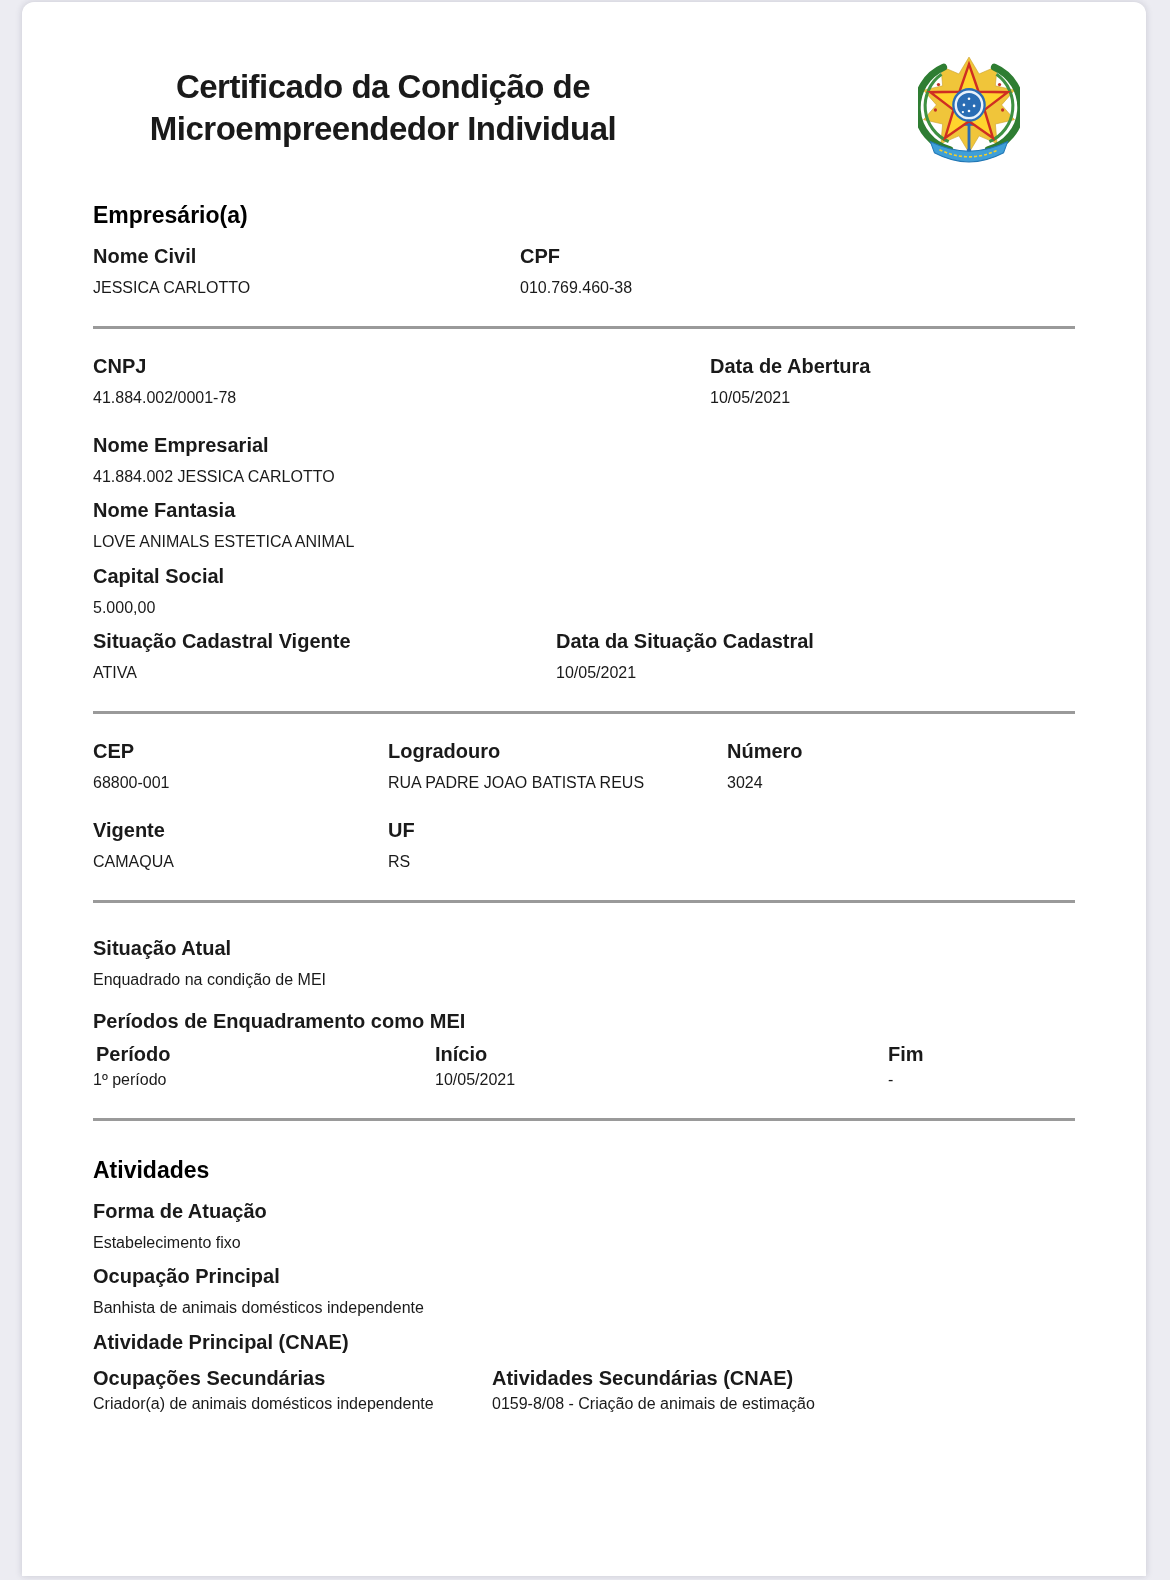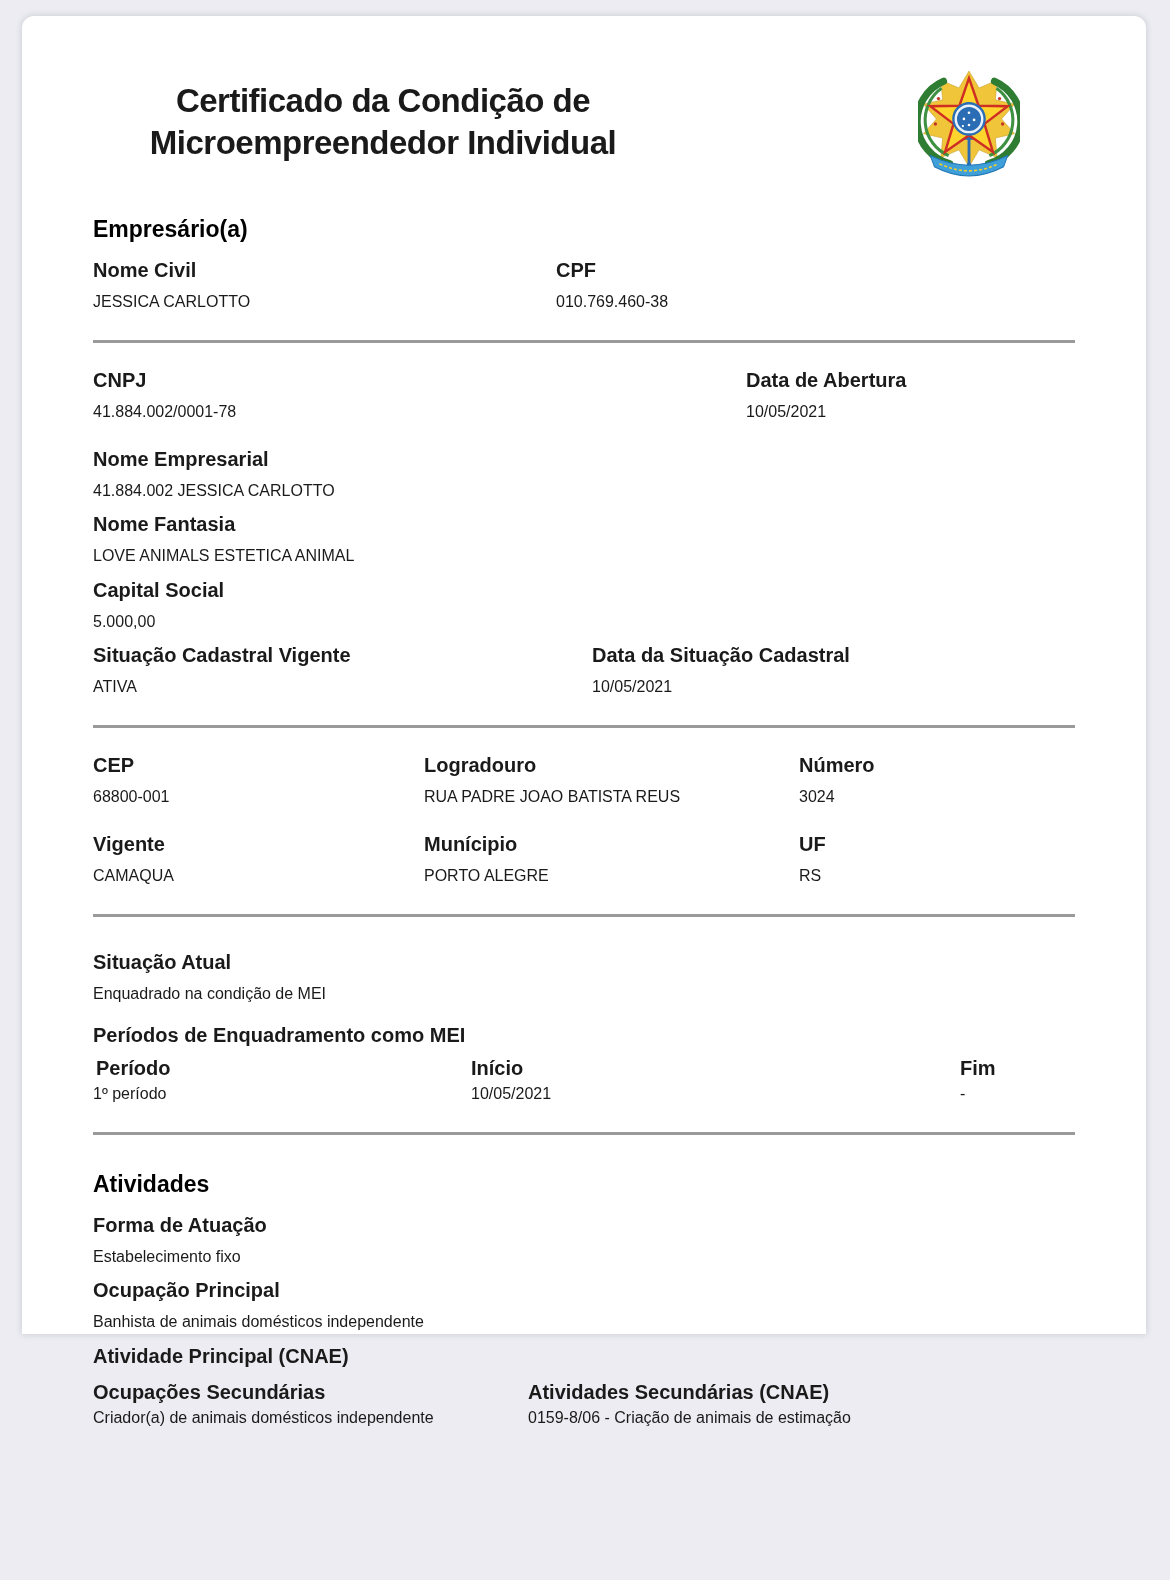--- a/index.html
+++ b/index.html
@@ -12,23 +12,23 @@
   .viewport {
     width: 1170px;
     height: 1580px;
     position: relative;
     overflow: hidden;
     background: #ececf2;
   }
   .page {
     position: absolute;
     left: 22px;
-    top: 16px;
+    top: 2px;
     width: 1124px;
-    height: 1318px;
+    height: 1574px;
     background: #ffffff;
     border-radius: 12px 12px 0 0;
     box-shadow: 0 0 7px rgba(40,40,70,0.18);
   }
   .content {
     padding: 0 71px;
   }
   
   .doc-header {
     display: flex;
@@ -68,21 +68,21 @@
     font-weight: bold;
     line-height: 1.15;
     margin-bottom: 11px;
   }
   .value {
     font-size: 16px;
     line-height: 1.15;
     white-space: nowrap;
   }
   .tight .label { margin-bottom: 5px; }
-  .row { display: grid; margin-bottom: 13px; gap: 36px; }
+  .row { display: grid; margin-bottom: 13px; }
   .row-nome-cpf   { grid-template-columns: 427px 1fr; }
   .row-cnpj-data  { grid-template-columns: 617px 1fr; }
   .row-sit-data   { grid-template-columns: 463px 1fr; }
   .row-endereco   { grid-template-columns: 295px 339px 1fr; }
   .row-periodos   { grid-template-columns: 342px 453px 1fr; }
   .row-ocupacoes  { grid-template-columns: 399px 1fr; }
   .subheading {
     font-size: 20px;
     font-weight: bold;
     margin: 20px 0 10px 0;
@@ -203,24 +203,20 @@
           <div class="value">3024</div>
         </div>
       </div>
 
       <div class="row row-endereco">
         <div class="field">
           <div class="label">Vigente</div>
           <div class="value">CAMAQUA</div>
         </div>
         <div class="field">
-          <div class="label">Munícipio</div>
-          <div class="value">PORTO ALEGRE</div>
-        </div>
-        <div class="field">
           <div class="label">UF</div>
           <div class="value">RS</div>
         </div>
       </div>
 
       <hr class="sep">
 
       <div class="field" style="margin-top:34px;">
         <div class="label">Situação Atual</div>
         <div class="value">Enquadrado na condição de MEI</div>
@@ -261,19 +257,19 @@
         <div class="label">Atividade Principal (CNAE)</div>
       </div>
 
       <div class="row row-ocupacoes">
         <div class="field tight">
           <div class="label">Ocupações Secundárias</div>
           <div class="value">Criador(a) de animais domésticos independente</div>
         </div>
         <div class="field tight">
           <div class="label">Atividades Secundárias (CNAE)</div>
-          <div class="value">0159-8/06 - Criação de animais de estimação</div>
+          <div class="value">0159-8/08 - Criação de animais de estimação</div>
         </div>
       </div>
 
     </div>
   </div>
 </div>
 
 </body></html>

